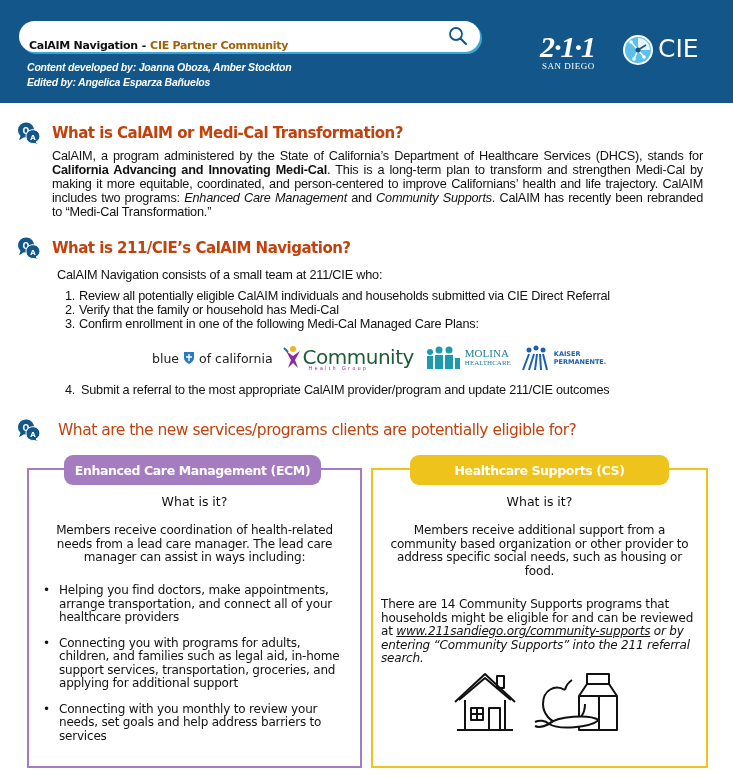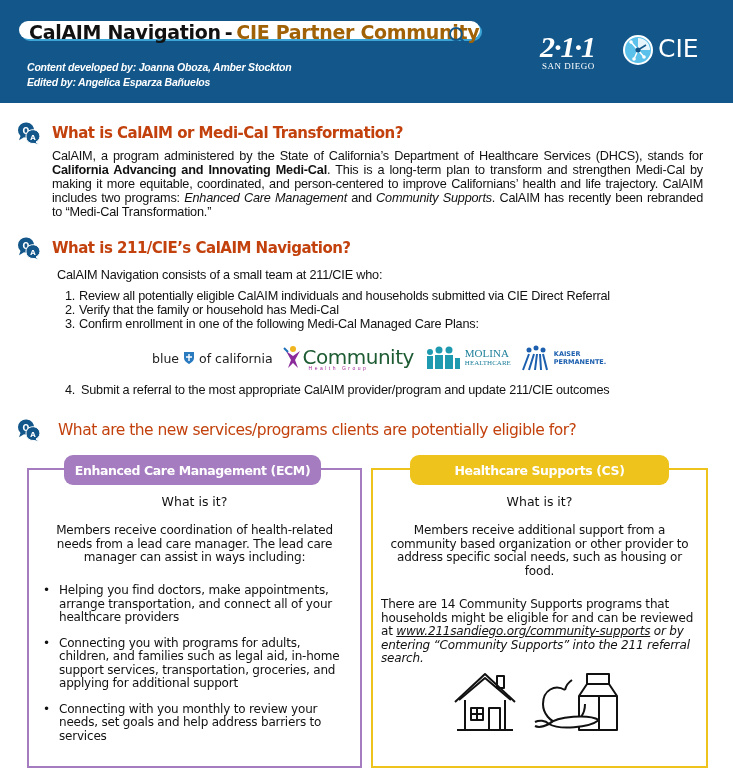--- a/index.html
+++ b/index.html
@@ -2,24 +2,24 @@
 <html><head>
 <meta charset="utf-8">
 <style>
   * { box-sizing: border-box; margin: 0; padding: 0; }
   html, body { width: 733px; height: 778px; overflow: hidden; background: #ffffff; }
   body { font-family: "Liberation Sans", sans-serif; color: #111; position: relative; }
 
   
   .header { position: absolute; left: 0; top: 0; width: 733px; height: 103px; background: #13578a; }
   .title-pill {
-    position: absolute; left: 19px; top: 21px; width: 461px; height: 18px;
+    position: absolute; left: 19px; top: 21px; width: 461px; height: 31px;
     background: #fff; border-radius: 16px; box-shadow: 2px 2px 0 #3aa5d6;
-    display: flex; align-items: flex-start; padding-left: 10px;
-    font-family: "DejaVu Sans", sans-serif; font-size: 19px; font-weight: bold; letter-spacing: -0.3px;
+    display: flex; align-items: flex-end; padding-left: 10px;
+    font-family: "DejaVu Sans", sans-serif; font-size: 11px; font-weight: bold; letter-spacing: -0.3px;
   }
   .title-main { color: #111; }
   .title-sep { color: #111; margin: 0 4px; }
   .title-sub { color: #a16207; }
   .search-icon { position: absolute; right: 12px; top: 5px; width: 20px; height: 20px; }
   .credits { position: absolute; left: 27px; top: 60px; color: #fff; font-style: italic; font-weight: bold; font-size: 10.5px; line-height: 15px; letter-spacing: -0.2px; }
 
   .logo { position: absolute; left: 540px; top: 30px; width: 170px; height: 44px; }
   .logo-211 { position: absolute; left: 0; top: 0; color: #fff; font-family: "Liberation Serif", serif; font-style: italic; font-weight: bold; font-size: 30px; letter-spacing: -1px; }
   .logo-sd { position: absolute; left: 2px; top: 31px; color: #fff; font-family: "Liberation Serif", serif; font-size: 9px; letter-spacing: 0.5px; }

